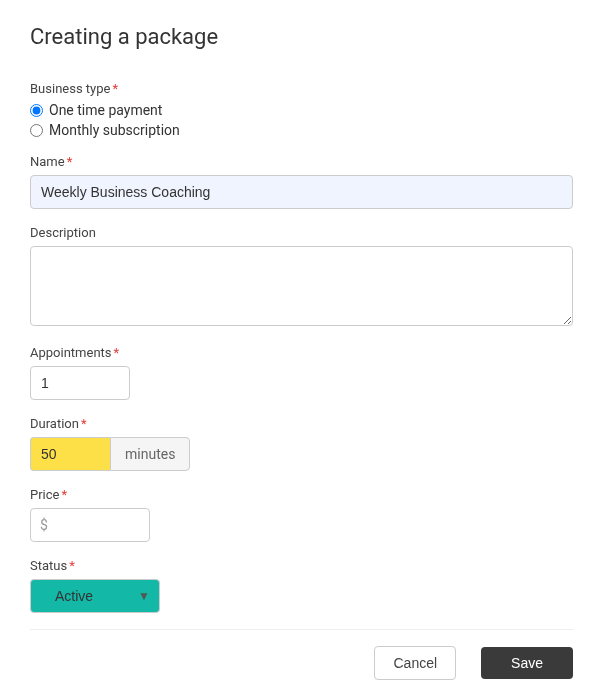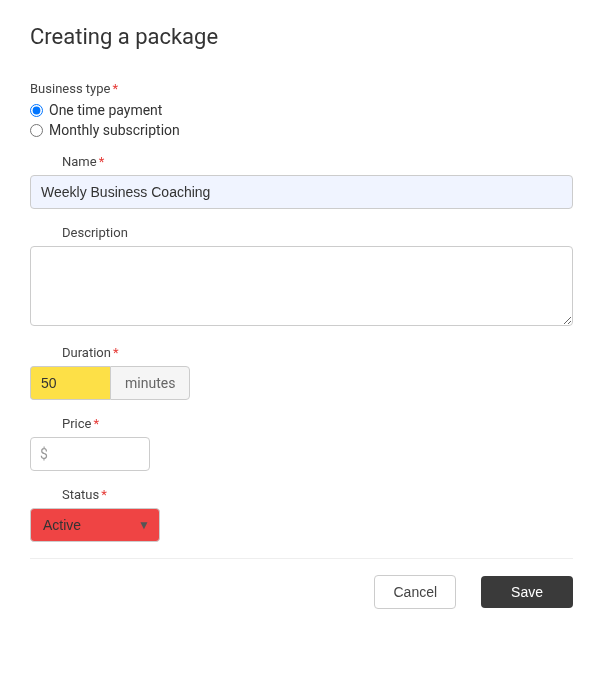--- a/index.html
+++ b/index.html
@@ -31,21 +31,20 @@
 
     .form-group {
       margin-bottom: 16px;
     }
 
     .form-label {
       display: block;
       font-size: 13px;
       color: #444;
       margin-bottom: 6px;
-      margin-left: 32px;
     }
 
     .required-star {
       color: #e53935;
       margin-left: 2px;
     }
 
     .billing-type-group {
       margin-bottom: 16px;
     }
@@ -159,26 +158,26 @@
       outline: none;
     }
 
     .status-select-wrapper {
       position: relative;
       width: 130px;
     }
 
     .status-select {
       width: 100%;
-      padding: 8px 36px 8px 12px;
-      border: 1px solid #ccc;
-      border-radius: 4px;
-      font-size: 14px;
-      color: #333;
-      background: #ef4444;
+      padding: 8px 36px 8px 24px;
+      border: 1px solid #ccc;
+      border-radius: 4px;
+      font-size: 14px;
+      color: #333;
+      background: #14b8a6;
       appearance: none;
       -webkit-appearance: none;
       cursor: pointer;
       outline: none;
     }
 
     .select-arrow {
       position: absolute;
       right: 10px;
       top: 50%;
@@ -245,20 +244,26 @@
       <span>Name</span><span class="required-star">*</span>
     </label>
     <input type="text" class="text-input" value="Weekly Business Coaching" style="">
   </div>
 
   <div class="form-group">
     <label class="form-label">Description</label>
     <textarea class="textarea-input" style=""></textarea>
   </div>
 
+  <div class="form-group">
+    <label class="form-label">
+      <span>Appointments</span><span class="required-star">*</span>
+    </label>
+    <input type="number" class="small-input" value="1" style="">
+  </div>
 
   <div class="form-group">
     <label class="form-label">
       <span>Duration</span><span class="required-star">*</span>
     </label>
     <div class="duration-wrapper">
       <input type="number" class="duration-input" value="50" style="">
       <span class="duration-unit">minutes</span>
     </div>
   </div>

